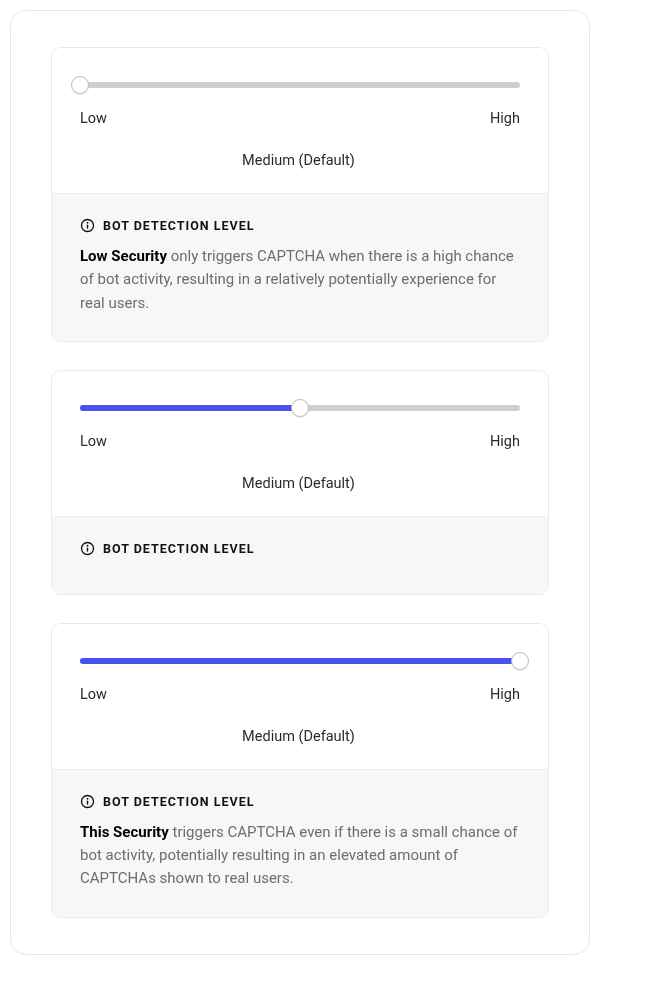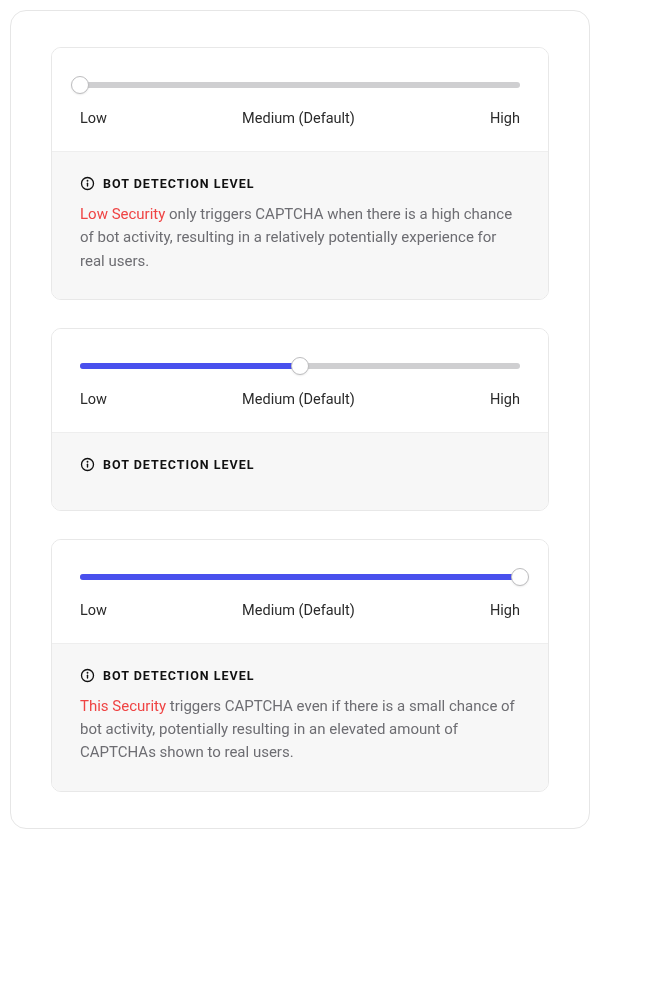--- a/index.html
+++ b/index.html
@@ -61,21 +61,21 @@
     border-radius: 50%;
     transform: translate(-50%, -50%);
     box-shadow: 0 1px 2px rgba(0,0,0,0.08);
   }
   .slider-labels {
     display: flex;
     justify-content: space-between;
     font-size: 14.5px;
     color: #2a2a2a;
   }
-  .slider-labels span:nth-child(2) { text-align: center; flex: 1; }
+  .slider-labels span:nth-child(2) { text-align: center; flex: 1; margin-top: 42px; }
   .slider-labels span:first-child { text-align: left; }
   .slider-labels span:last-child { text-align: center; }
   .info-area {
     background: #f7f7f7;
     padding: 24px 28px 26px 28px;
     border-top: 1px solid #eeeeee;
   }
   .info-header {
     display: flex;
     align-items: center;
@@ -97,22 +97,22 @@
     letter-spacing: 0.08em;
     color: #111111;
     text-transform: uppercase;
   }
   .info-desc {
     font-size: 15px;
     line-height: 1.55;
     color: #6d6d72;
   }
   .info-desc strong {
-    color: #ef4444;
-    font-weight: 400;
+    color: #000000;
+    font-weight: 700;
   }
 </style>
 </head>
 <body>
 
 <div class="outer">
 
   <div class="card">
     <div class="slider-area">
       <div class="slider-track-wrap">

